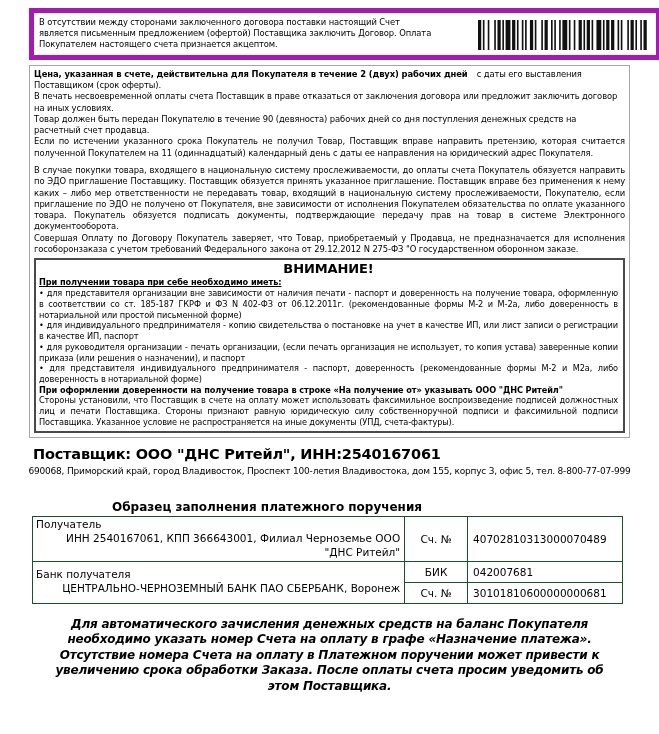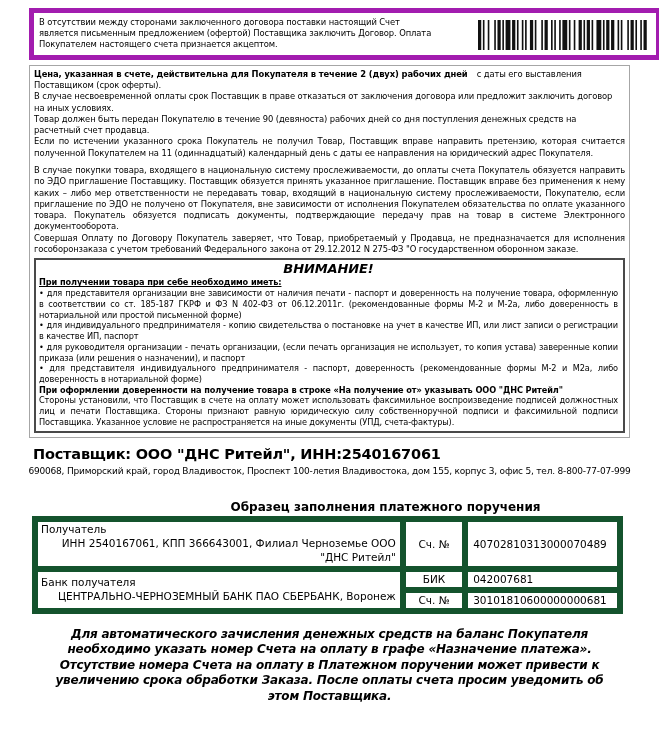--- a/index.html
+++ b/index.html
@@ -18,31 +18,31 @@
   .terms-box {
     margin: 5px 29px 0 29px; width: 601px;
     border: 1px solid #a6a6a6; padding: 3px 4px 4px 4px;
     font-size: 8.4px; line-height: 11.3px; letter-spacing: -0.1px;
   }
   .terms-box .jus { text-align: justify; }
   .spacer { height: 6px; }
 
   .attention-box { border: 2px solid #4a4a4a; margin-top: 3px; padding: 1px 5px 3px 3px;
     font-size: 8.2px; line-height: 10.7px; }
-  .attention-title { text-align: center; font-weight: bold; font-size: 13px; line-height: 15px; font-style: italic; }
+  .attention-title { text-align: center; font-weight: bold; font-size: 13px; line-height: 15px; }
   .attention-intro { font-weight: bold; text-decoration: underline; line-height: 12px; }
   .attention-bold { font-weight: bold; }
 
   .supplier-title { margin: 8px 29px 0 33px; font-size: 14.5px; font-weight: bold; letter-spacing: -0.2px; }
   .supplier-address { margin-top: 4px; text-align: center; font-size: 9px; letter-spacing: -0.2px; }
 
-  .pay-title { margin: 24px 0 2px 112px; font-size: 12px; font-weight: bold; text-align: center; }
+  .pay-title { margin: 24px 0 2px 112px; font-size: 12px; font-weight: bold; }
   table { border-collapse: collapse; }
   .pay-table { margin-left: 32px; width: 591px; font-size: 10.5px; }
-  .pay-table td { border: 6px solid #14532d; vertical-align: middle; }
+  .pay-table td { border: 1px solid #14532d; vertical-align: middle; }
   .pay-table .c1 { width: 373px; padding: 1px 4px 2px 3px; }
   .pay-table .c2 { width: 63px; text-align: center; }
   .pay-table .c3 { width: 155px; padding-left: 5px; }
   .pay-table .lbl { line-height: 13px; }
   .pay-table .val { padding-left: 6px; line-height: 14px; text-align: right; }
   .pay-table .row1 .c1 { height: 44px; vertical-align: top; }
   .pay-table .row2 td, .pay-table .row3 td { height: 21px; }
 
   .auto-credit { margin: 13px 42px 0 42px; font-size: 12px; font-weight: bold;
     text-align: center; line-height: 15.5px; letter-spacing: -0.2px; font-style: italic; }
@@ -89,21 +89,21 @@
         <rect x="149.28" y="0" width="1.62" height="30"></rect>
         <rect x="152.53" y="0" width="3.25" height="30"></rect>
         <rect x="157.40" y="0" width="1.62" height="30"></rect>
         <rect x="162.26" y="0" width="1.62" height="30"></rect>
         <rect x="165.51" y="0" width="3.25" height="30"></rect>
       </svg>
   </div>
 
   <div class="terms-box">
     <div><b>Цена, указанная в счете, действительна для Покупателя в течение 2 (двух) рабочих дней</b><span style="padding-left:9px;">с даты его выставления Поставщиком (срок оферты).</span></div>
-    <div>В случае несвоевременной оплаты срок Поставщик в праве отказаться от заключения договора или предложит заключить договор на иных условиях.</div>
+    <div>В печать несвоевременной оплаты счета Поставщик в праве отказаться от заключения договора или предложит заключить договор на иных условиях.</div>
     <div>Товар должен быть передан Покупателю в течение 90 (девяноста) рабочих дней со дня поступления денежных средств на расчетный счет продавца.</div>
     <div class="jus">Если по истечении указанного срока Покупатель не получил Товар, Поставщик вправе направить претензию, которая считается полученной Покупателем на 11 (одиннадцатый) календарный день с даты ее направления на юридический адрес Покупателя.</div>
     <div class="spacer"></div>
     <div class="jus">В случае покупки товара, входящего в национальную систему прослеживаемости, до оплаты счета Покупатель обязуется направить по ЭДО приглашение Поставщику. Поставщик обязуется принять указанное приглашение. Поставщик вправе без применения к нему каких – либо мер ответственности не передавать товар, входящий в национальную систему прослеживаемости, Покупателю, если приглашение по ЭДО не получено от Покупателя, вне зависимости от исполнения Покупателем обязательства по оплате указанного товара. Покупатель обязуется подписать документы, подтверждающие передачу прав на товар в системе Электронного документооборота.</div>
     <div class="jus">Совершая Оплату по Договору Покупатель заверяет, что Товар, приобретаемый у Продавца, не предназначается для исполнения гособоронзаказа с учетом требований Федерального закона от 29.12.2012 N 275-ФЗ "О государственном оборонном заказе.</div>
 
     <div class="attention-box">
       <div class="attention-title">ВНИМАНИЕ!</div>
       <div class="attention-intro">При получении товара при себе необходимо иметь:</div>
       <div class="jus">• для представителя организации вне зависимости от наличия печати - паспорт и доверенность на получение товара, оформленную в соответствии со ст. 185-187 ГКРФ и ФЗ N 402-ФЗ от 06.12.2011г. (рекомендованные формы М-2 и М-2а, либо доверенность в нотариальной или простой письменной форме)</div>

